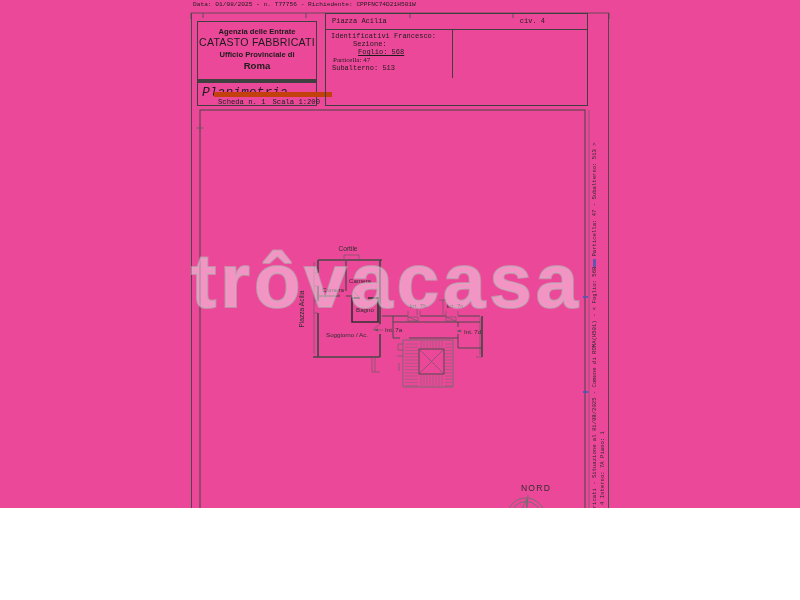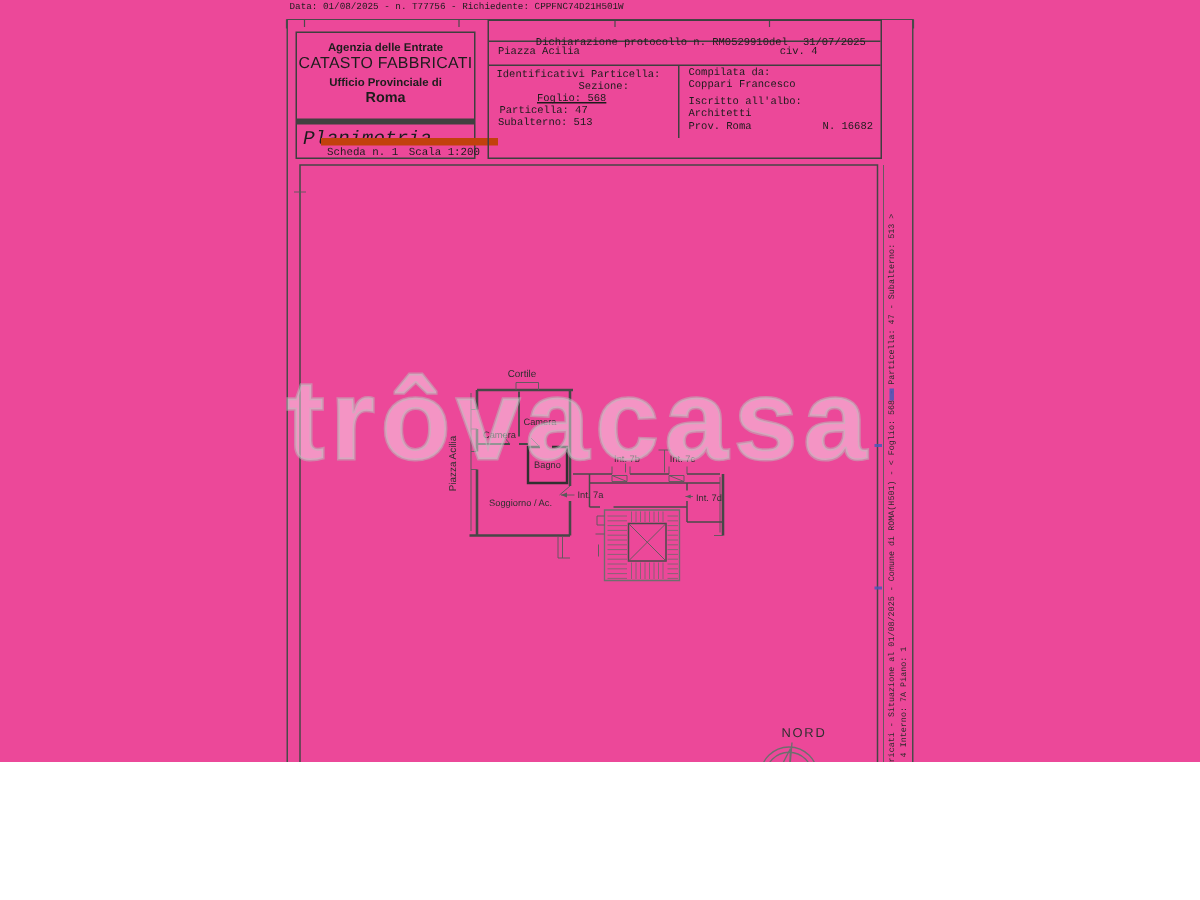--- a/index.html
+++ b/index.html
@@ -23,21 +23,21 @@
 
   #hdr-right{left:325px;top:13px;width:263px;height:93px;border:1px solid #3f3f3f;box-sizing:border-box;font-size:7px;}
   #hr-r1{height:14px;border-bottom:1px solid #3f3f3f;box-sizing:border-box;padding:2.5px 0 0 6px;white-space:pre;}
   #hr-r1 .date{margin-left:10px;}
   #hr-r2{height:12px;padding:2px 0 0 6px;}
   #hr-r3{height:16px;border-bottom:1px solid #3f3f3f;box-sizing:border-box;padding:3px 0 0 6px;display:flex;}
   #hr-r3 .civ{margin-left:auto;margin-right:42px;}
   #hr-r4{position:relative;height:48px;display:flex;}
   #cell-cad{width:127px;border-right:1px solid #3f3f3f;box-sizing:border-box;padding-top:2px;line-height:8px;}
   #cell-cad div{white-space:pre;}
-  .pl5{padding-left:5px;} .pl27{padding-left:27px;text-align:center;} .pl32{padding-left:32px;text-decoration:underline;} .pl7{padding-left:7px;} .pl6{padding-left:6px;}
+  .pl5{padding-left:5px;} .pl27{padding-left:27px;} .pl32{padding-left:32px;text-decoration:underline;} .pl7{padding-left:7px;font-family:Liberation Serif, serif;} .pl6{padding-left:6px;}
   #cell-comp{position:relative;flex:1;padding:2px 0 0 6px;line-height:7.5px;}
   #cell-comp .gap{margin-top:4px;}
   #comp-last{position:absolute;left:6px;right:5px;bottom:3px;display:flex;justify-content:space-between;}
 
   
   #plan-title{left:226px;top:134px;font-size:8px;line-height:10px;color:#3a3a3a;white-space:pre;}
 
   
   #watermark{left:191px;top:243px;width:414px;font-size:76px;font-weight:bold;line-height:1;
              letter-spacing:4px;color:rgba(255,255,255,0.42);
@@ -93,44 +93,31 @@
       <div class="l4">Roma</div>
     </div>
     <div id="row-plan" class="mono">Planimetria</div>
     <div id="row-sch" class="mono">
       <span>Scheda n. 1</span>
       <span>Scala 1:200</span>
     </div>
   </div>
 
   <div class="abs mono" id="hdr-right">
-    <div id="hr-r1">
-      <span>Dichiarazione protocollo n. RM0529910del</span><span class="date">31/07/2025</span>
-    </div>
     <div id="hr-r3">
       <span>Piazza Acilia</span>
       <span class="civ">civ. 4</span>
     </div>
     <div id="hr-r4">
       <div id="cell-cad">
-        <div class="pl5">Identificativi Particella:</div>
+        <div class="pl5">Identificativi Francesco:</div>
         <div class="pl27">Sezione:</div>
         <div class="pl32">Foglio: 568</div>
         <div class="pl7">Particella: 47</div>
         <div class="pl6">Subalterno: 513</div>
-      </div>
-      <div id="cell-comp">
-        <div>Compilata da:</div>
-        <div>Coppari Francesco</div>
-        <div class="gap">Iscritto all'albo:</div>
-        <div>Architetti</div>
-        <div id="comp-last">
-          <span>Prov. Roma</span>
-          <span>N. 16682</span>
-        </div>
       </div>
     </div>
   </div>
 
   <svg style="left:190px;top:108px;" width="420" height="456" viewBox="190 108 420 456">
 
     <rect x="200" y="110" width="385" height="452" class="frame"></rect>
     <path class="thin" d="M589 110 V562"></path>
 
     <path class="thin" d="M196 128 H204 M200 124 V132 M585 533 H592"></path>

